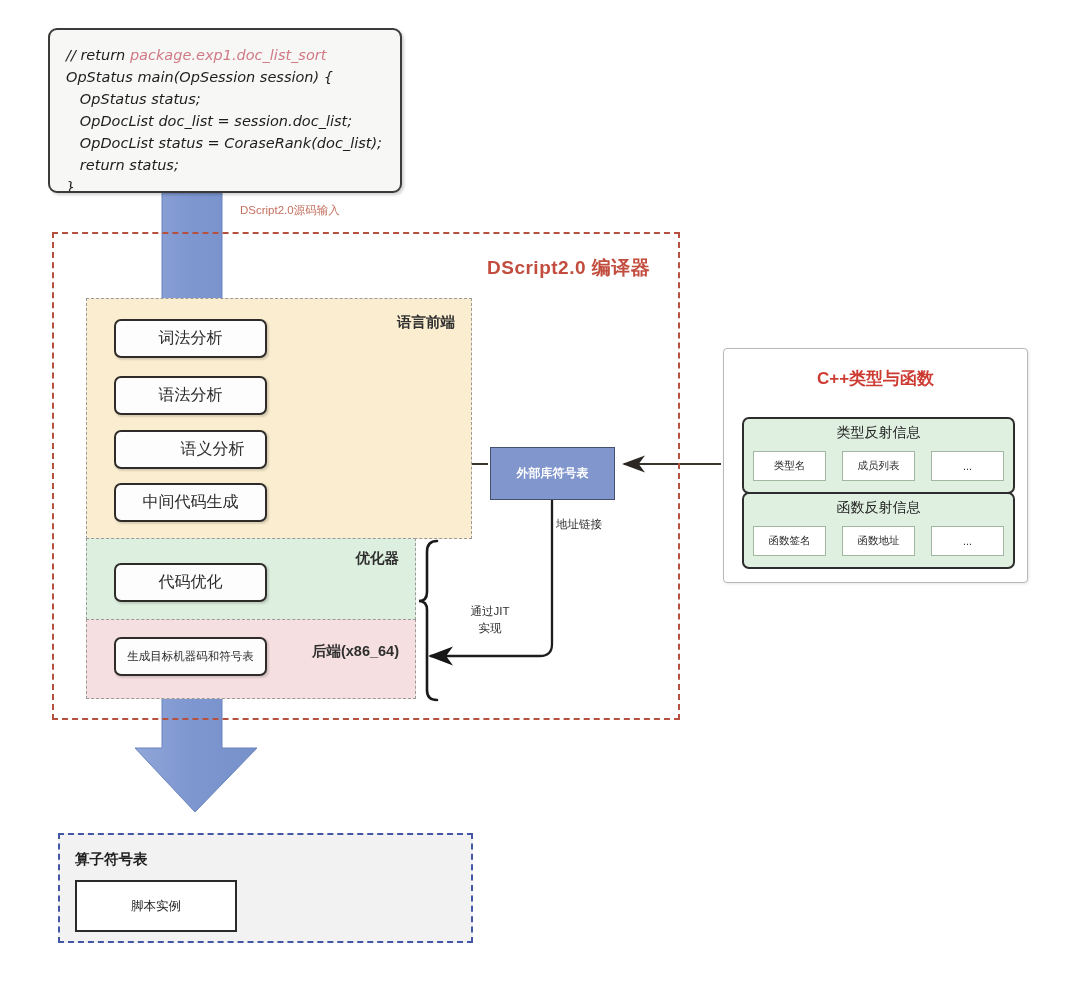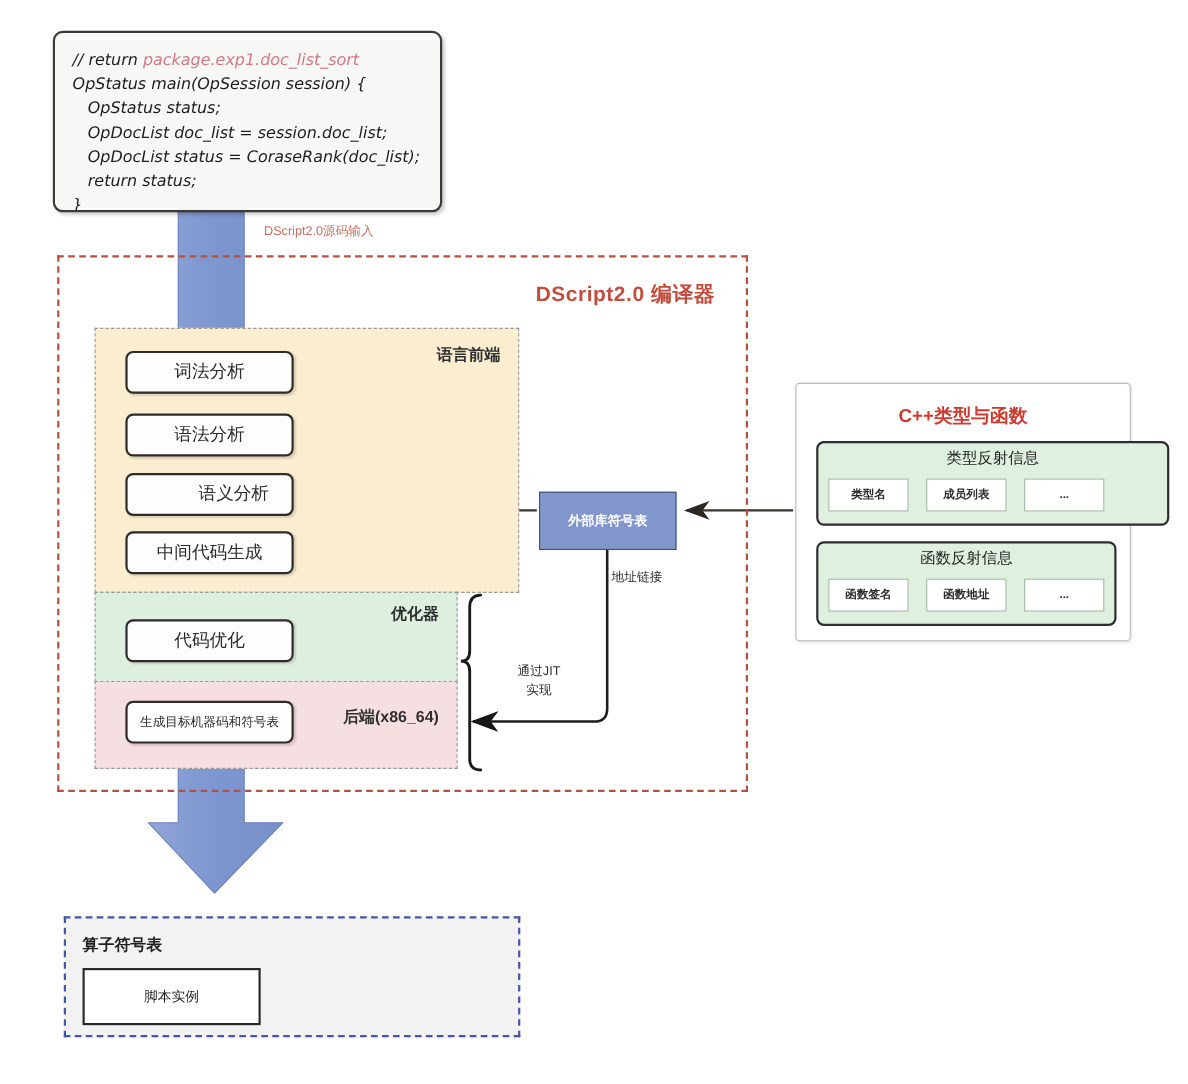--- a/index.html
+++ b/index.html
@@ -105,27 +105,27 @@
   }
   #cpp-title{
     position:absolute;left:0;top:18px;width:100%;
     text-align:center;font-size:17px;font-weight:bold;color:#cc3c33;
     white-space:nowrap;
   }
   .reflect-group{
     position:absolute;left:18px;width:269px;height:73px;
     background:#dff0e0;border:2px solid #2d2d2d;border-radius:7px;
   }
-  #group-type{top:52px;padding-left:48px;}
+  #group-type{top:68px;}
   #group-func{top:143px;}
   .reflect-title{
     position:absolute;left:0;top:5px;width:100%;text-align:center;
     font-size:14px;color:#222;white-space:nowrap;
   }
-  .chip-row{position:absolute;left:9px;top:32px;width:251px;display:flex;gap:16px;font-weight:bold;}
+  .chip-row{position:absolute;left:9px;top:32px;width:251px;display:flex;gap:16px;}
   .chip{
     flex:1;height:28px;background:#ffffff;border:1.2px solid #9fb89f;
     display:flex;align-items:center;justify-content:center;
     font-size:10.5px;color:#2b2b2b;white-space:nowrap;
   }
 
   
   #op-table-box{
     left:58px;top:833px;width:415px;height:110px;
     background:#f2f2f2;border:2.5px dashed #4456a6;

